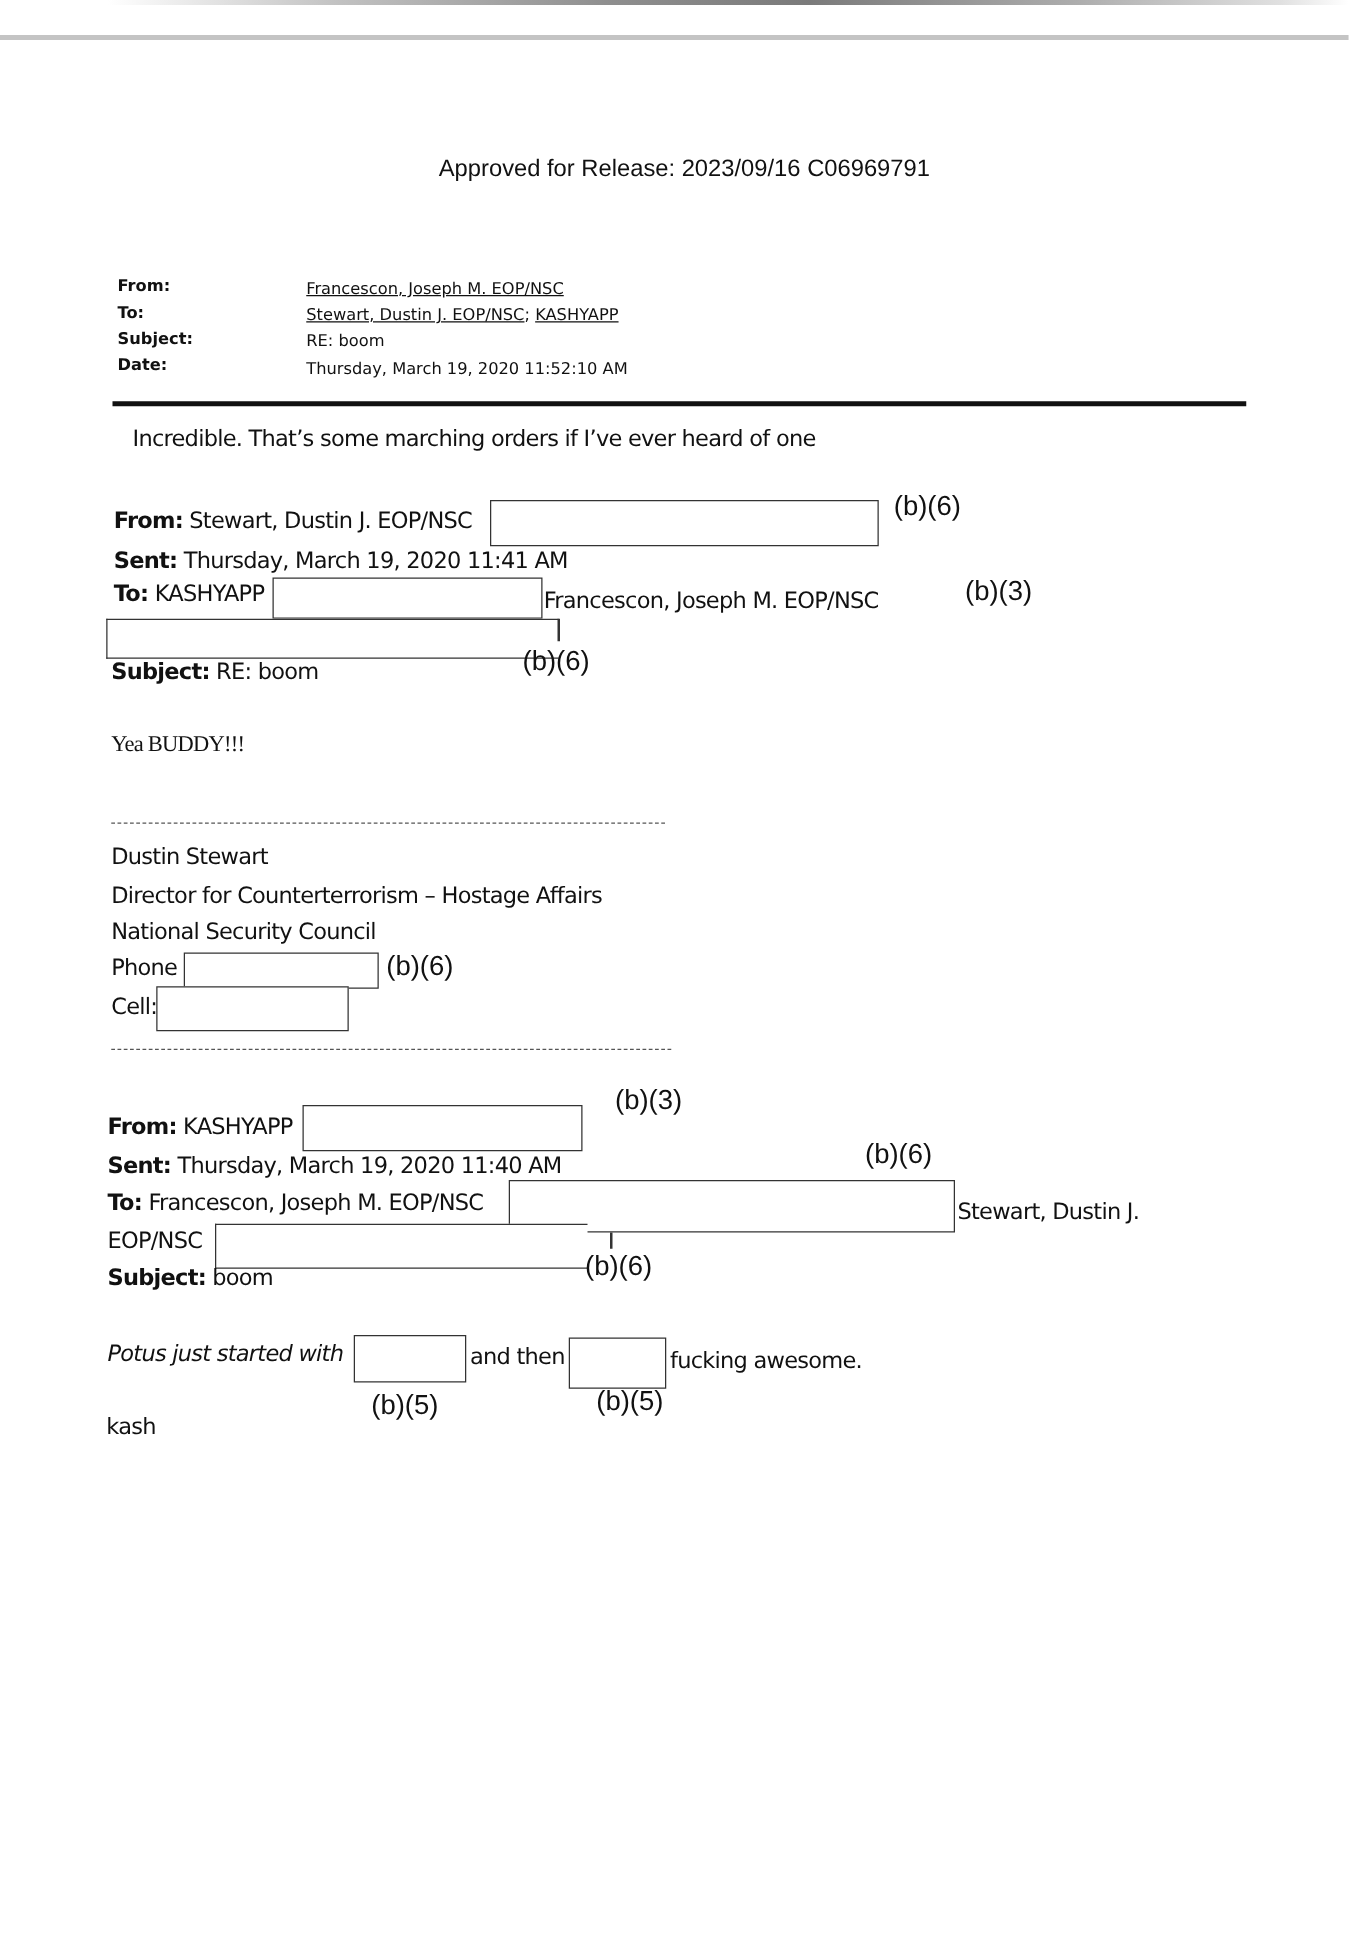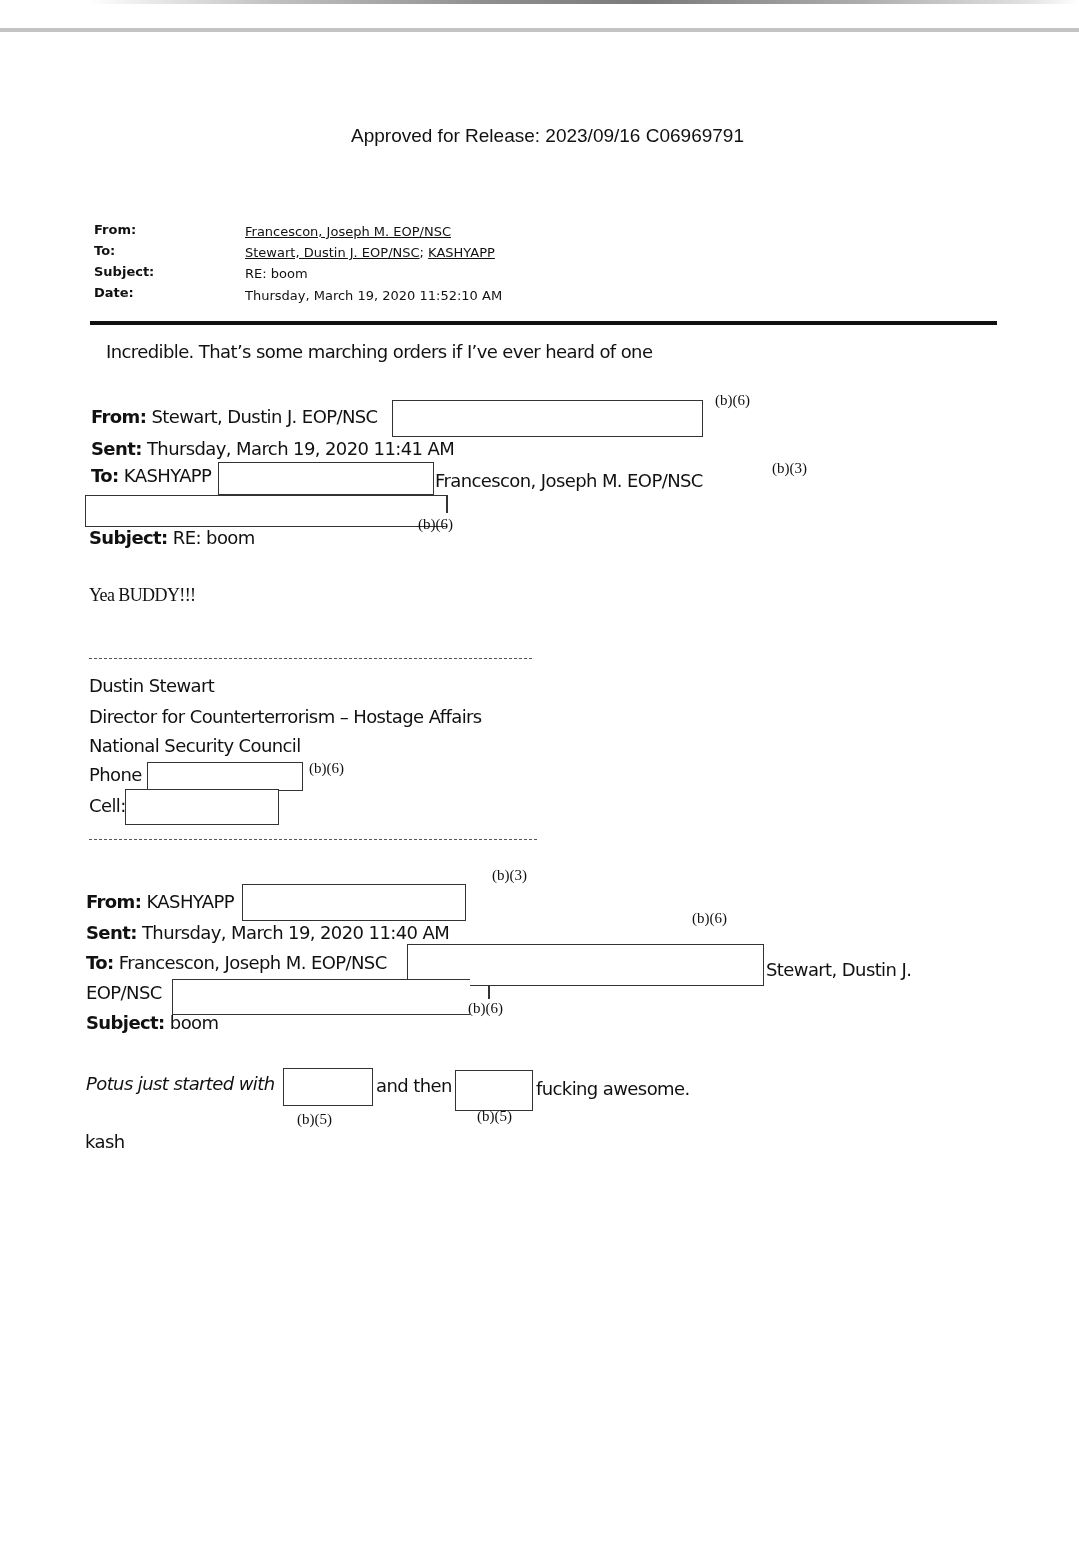--- a/index.html
+++ b/index.html
@@ -9,21 +9,21 @@
     background: linear-gradient(90deg, #fff 8%, #999 25%, #444 45%, #222 60%, #777 80%, #ccc 95%, #fff 100%); opacity: 0.6; }
   .gray-band { position: absolute; left: 0; top: 28px; width: 1079px; height: 4px; background: #c4c4c4; }
   .stamp { font-family: "Liberation Sans", sans-serif; font-size: 19px; color: #111; }
   .hdr { font-family: "DejaVu Sans", sans-serif; font-size: 13px; }
   .hdr-label { font-weight: bold; }
   .hdr-val a, .ul { text-decoration: underline; color: #111; }
   .rule { position: absolute; left: 90px; top: 321px; width: 907px; height: 4px; background: #111; }
   .body-text { font-family: "DejaVu Sans", sans-serif; font-size: 18px; letter-spacing: -0.6px; }
   .b { font-weight: bold; }
   .redact { position: absolute; border: 1.5px solid #333; background: #fff; box-sizing: border-box; }
-  .code { font-family: Liberation Serif, serif; font-size: 15px; }
+  .code { font-family: Liberation Sans, sans-serif; font-size: 22px; }
   .dash { position: absolute; border-top: 1.5px dashed #555; height: 0; }
   .tick { position: absolute; background: #333; }
 </style>
 </head>
 <body>
 
 <div class="scan-top"></div>
 <div class="gray-band"></div>
 
 <div class="abs stamp" style="left:351px; top:125px;">Approved for Release: 2023/09/16 C06969791</div>

